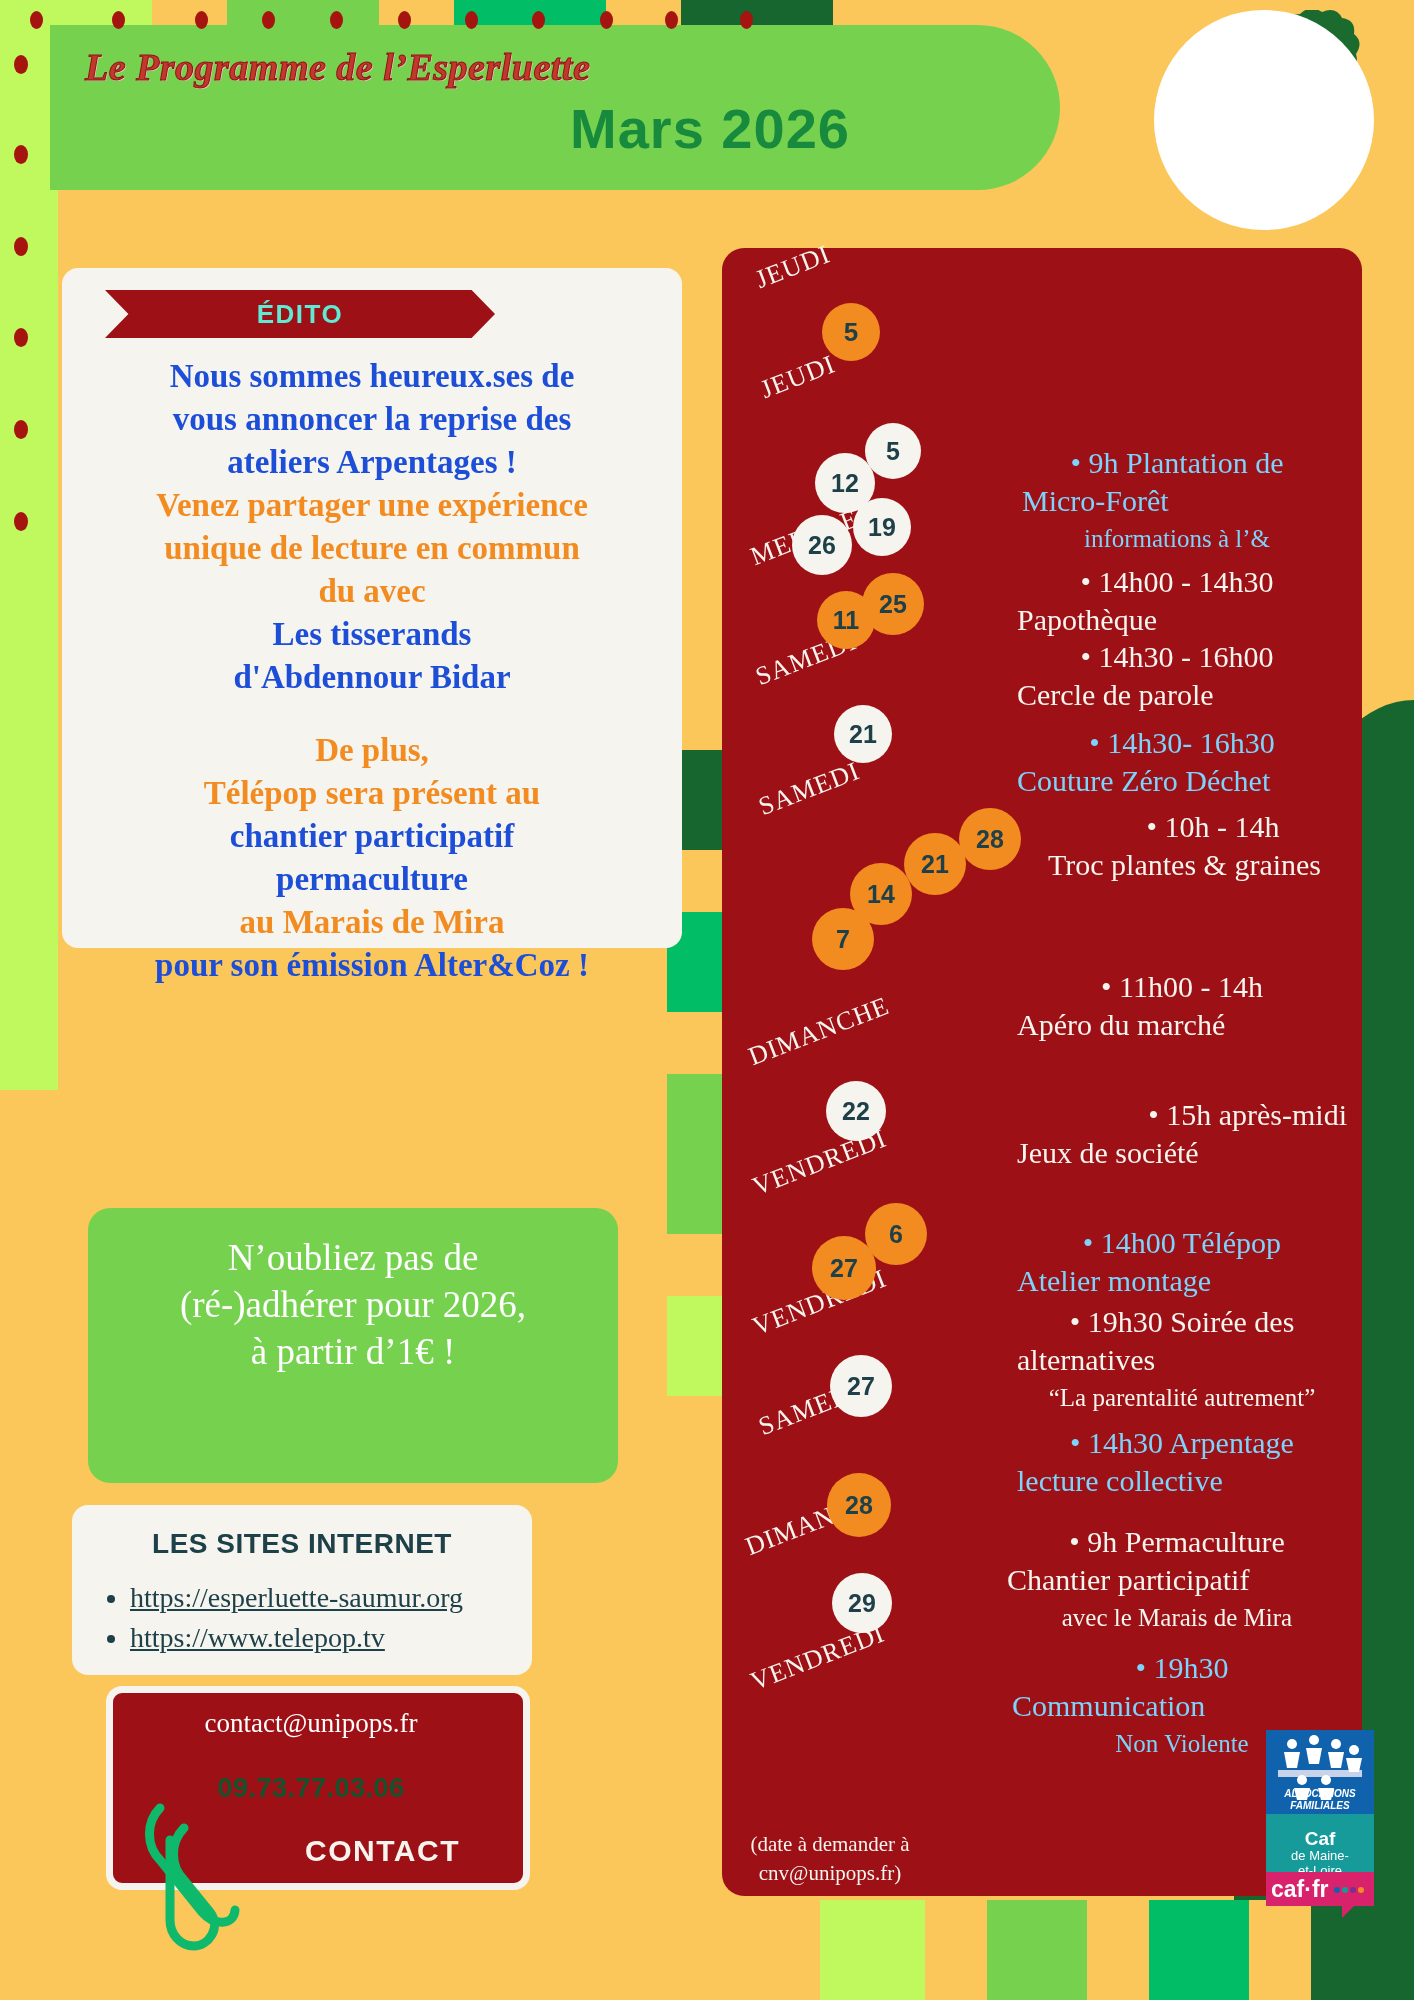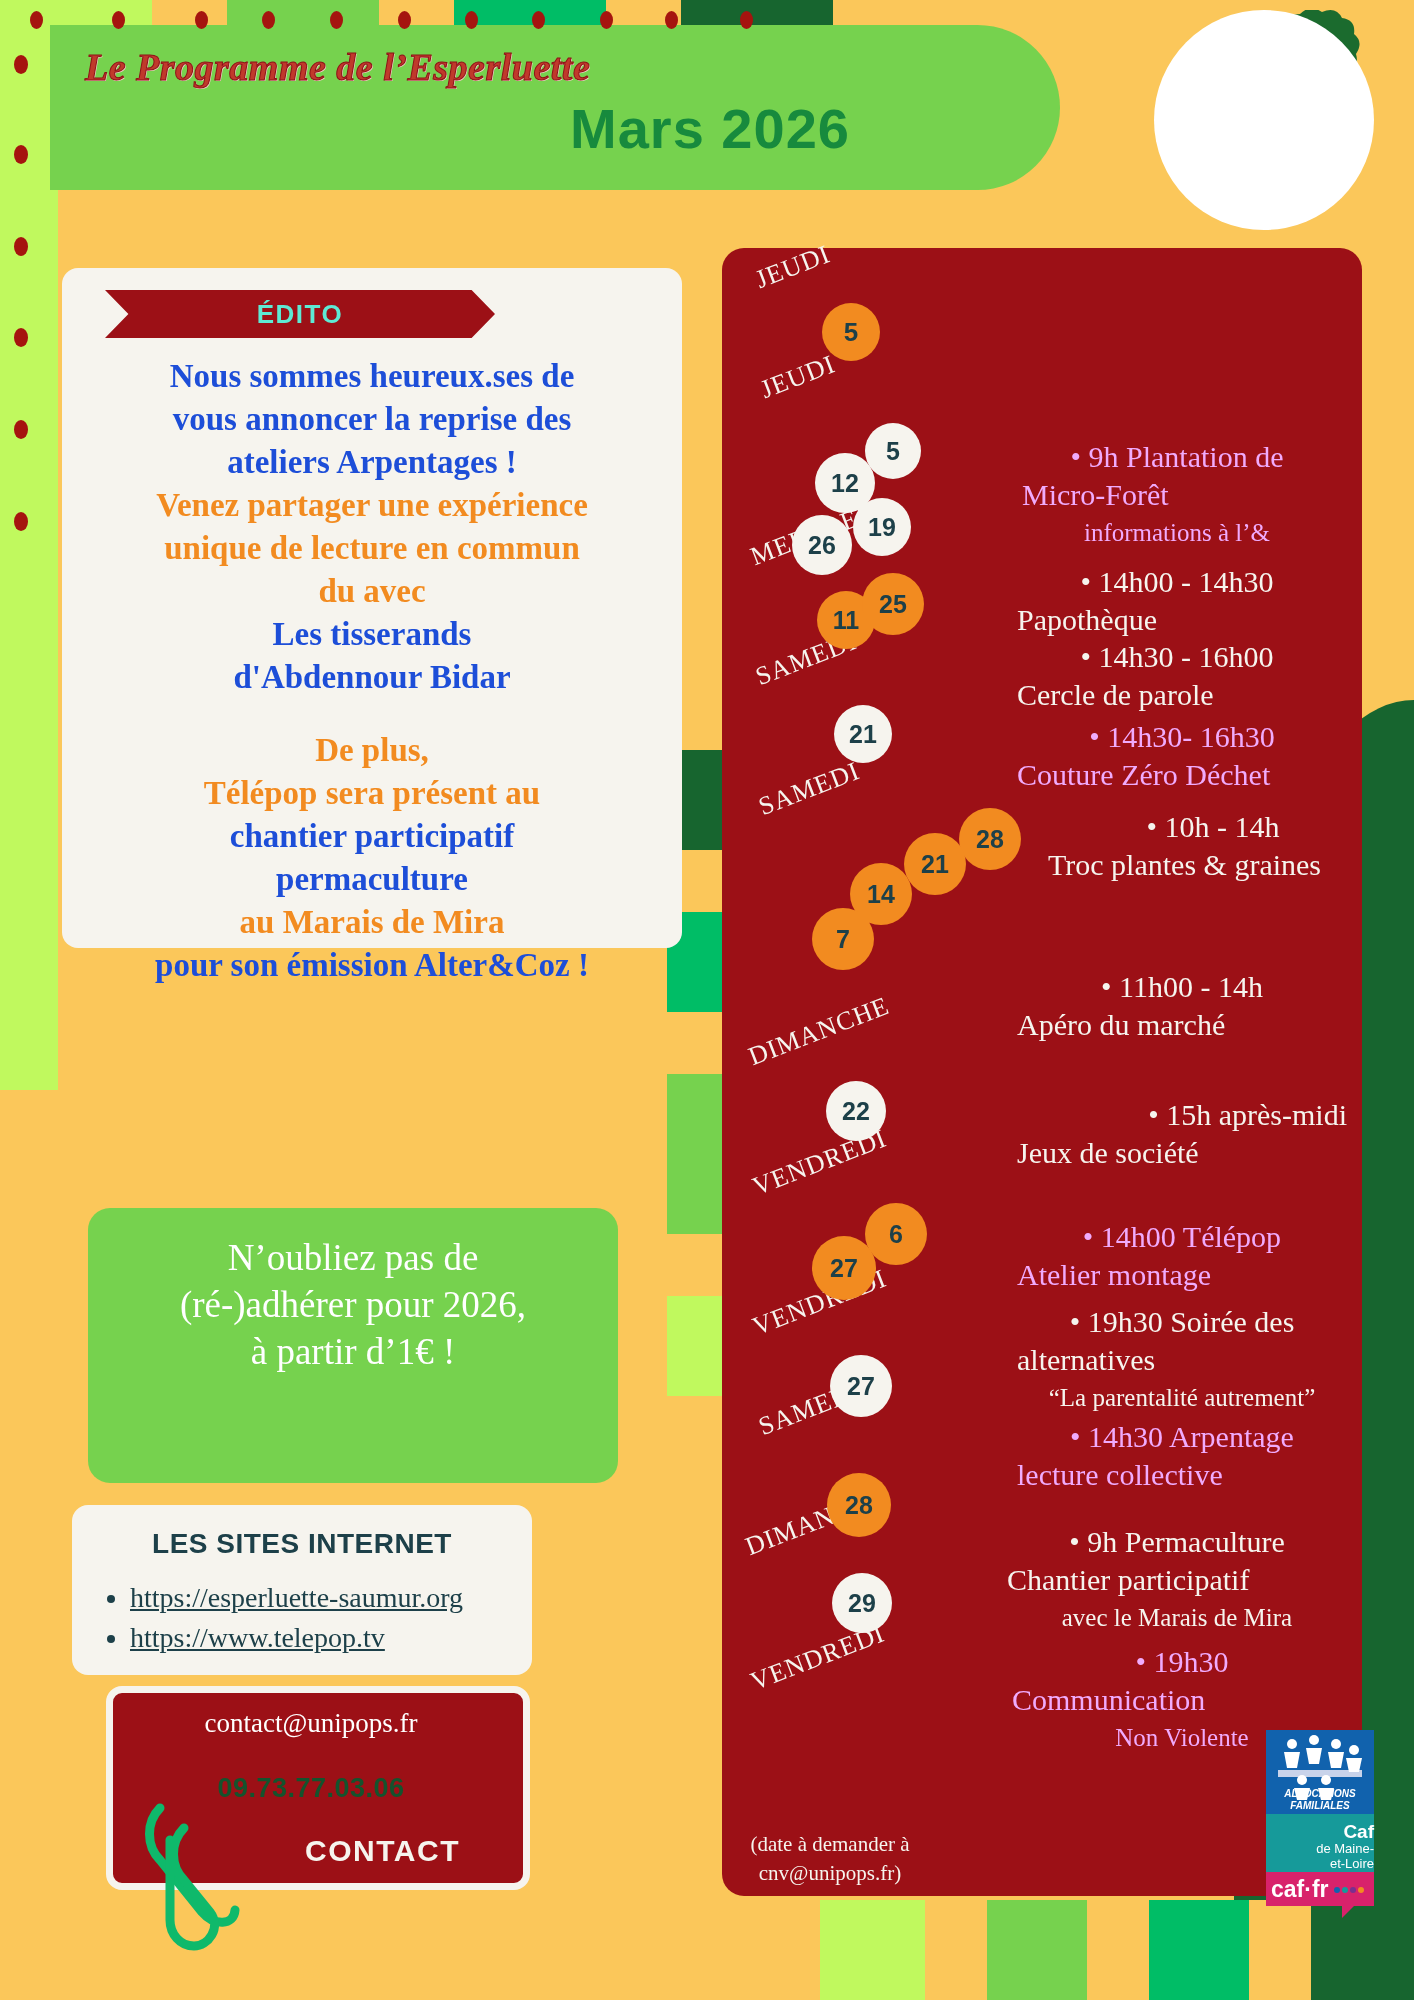--- a/index.html
+++ b/index.html
@@ -126,35 +126,35 @@
   }
   .daycircle{
     position:absolute;border-radius:50%;display:flex;align-items:center;justify-content:center;
     font-family:"Liberation Sans",sans-serif;font-weight:700;color:#1d4049;
   }
   .c-white{background:#f6f4ee;}
   .c-orange{background:#f28b20;}
 
   .evt{position:absolute;color:#f6f4ee;font-family:"Liberation Serif",serif;}
   .evt .time{display:block;}
-  .evt-dark{color:#f0abfc;}
+  .evt-dark{color:#7dd3fc;margin-top:6px;}
   .evt-sub{font-size:25px;}
 
   #cnv-note{
     position:absolute;left:740px;top:1830px;width:180px;text-align:center;color:#f6f4ee;
     font-family:"Liberation Serif",serif;font-size:21px;line-height:29px;
   }
 
   
   #caf-logo{position:absolute;right:40px;bottom:100px;width:108px;height:170px;}
   #caf-top{background:#1162ad;height:84px;position:relative;}
   #caf-top-text{position:absolute;bottom:2px;width:100%;text-align:center;color:#fff;
     font-family:"Liberation Sans",sans-serif;font-weight:700;font-style:italic;font-size:10px;line-height:12px;}
-  #caf-mid{background:#169a9a;height:58px;text-align:right;color:#fff;
-    font-family:"Liberation Sans",sans-serif;font-size:13px;line-height:15px;padding-top:10px;box-sizing:border-box;}
+  #caf-mid{background:#169a9a;height:58px;text-align:center;color:#fff;
+    font-family:"Liberation Sans",sans-serif;font-size:13px;line-height:15px;padding-top:17px;box-sizing:border-box;}
   #caf-mid b{font-size:19px;}
   #caf-bot{background:#d8226b;height:34px;position:relative;color:#fff;
     font-family:"Liberation Sans",sans-serif;font-weight:700;font-size:23px;padding-left:5px;line-height:34px;}
   #caf-tail{position:absolute;right:18px;bottom:-12px;width:0;height:0;
     border-left:14px solid #d8226b;border-bottom:14px solid transparent;}
 </style>
 </head>
 <body>
 
 <div id="left-lime-band"></div>

